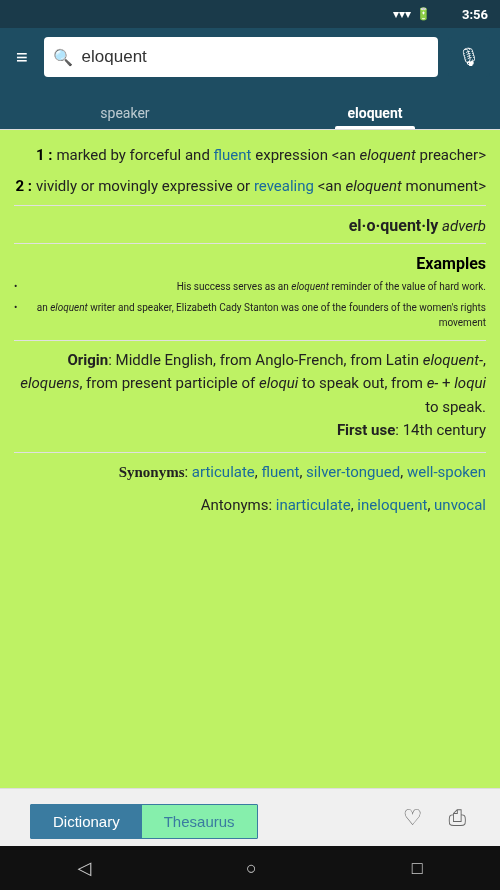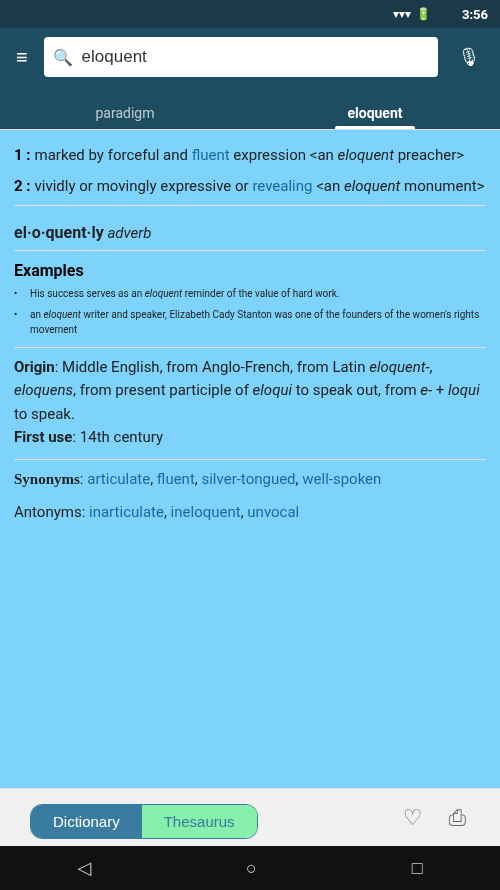--- a/index.html
+++ b/index.html
@@ -118,24 +118,25 @@
       left: 50%;
       transform: translateX(-50%);
       width: 80px;
       height: 3px;
       background: white;
       border-radius: 2px 2px 0 0;
     }
 
     
     .content {
-      background: #7dd3fc;
+      background: #bef264;
       height: calc(890px - 28px - 58px - 44px - 58px - 44px);
       overflow-y: auto;
       padding: 14px 14px 10px 14px;
+      text-align: right;
     }
 
     .definition-block {
       margin-bottom: 8px;
     }
 
     .def-number {
       font-weight: bold;
       font-size: 15px;
     }
@@ -143,21 +144,21 @@
       font-size: 15px;
       line-height: 1.5;
       color: #222;
     }
     .def-link {
       color: #1a6b9c;
       text-decoration: none;
     }
 
     .word-form {
-      margin: 17px 0 8px 0;
+      margin: 10px 0 8px 0;
       font-size: 15px;
       color: #222;
     }
     .word-form-main {
       font-weight: bold;
       font-size: 16px;
     }
     .word-form-pos {
       font-style: italic;
       font-weight: normal;
@@ -231,21 +232,21 @@
       border-top: 1px solid #ddd;
       display: flex;
       align-items: center;
       justify-content: center;
       gap: 0;
       padding: 0 30px;
     }
     .bottom-tabs-group {
       display: flex;
       border: 1.5px solid #3a7ba0;
-      border-radius: 12px;
+      border-radius: 1px;
       overflow: hidden;
       margin-top: 7px;
     }
     .bottom-tab {
       padding: 8px 22px;
       font-size: 15px;
       cursor: pointer;
       border: none;
       outline: none;
     }
@@ -315,21 +316,21 @@
     <span class="search-icon-wrap">🔍</span>
     <input class="search-input" type="text" value="eloquent" style="">
   </div>
   <button class="mic-btn">
     <span class="mic-icon">🎙</span>
   </button>
 </div>
 
 <div class="tab-bar">
   <div class="tab">
-    <span>paradigm</span>
+    <span>speaker</span>
   </div>
   <div class="tab active">
     <span>eloquent</span>
   </div>
 </div>
 
 <div class="content">
 
   <div class="definition-block">
     <span class="def-number">1 :</span>

